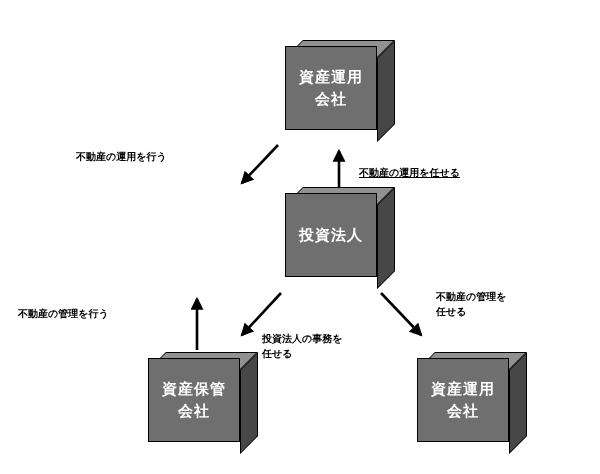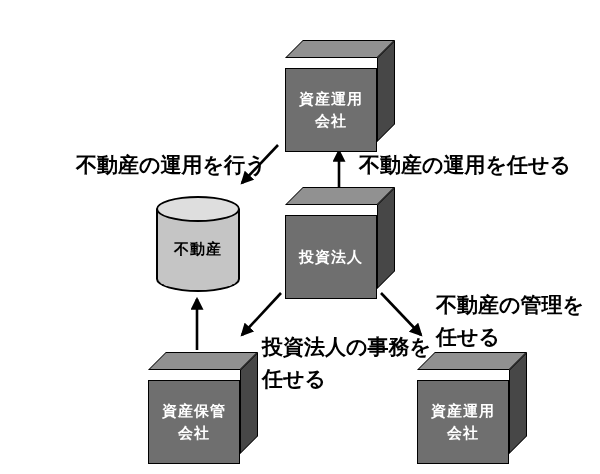--- a/index.html
+++ b/index.html
@@ -31,21 +31,21 @@
     position: absolute; left: 0; top: 0; width: 92px; height: 18px;
     background: var(--box-top); border: 1.5px solid #000;
     transform: skewX(-45deg); transform-origin: left bottom;
   }
   .face-right {
     position: absolute; left: 92px; top: 18px; width: 18px; height: 84px;
     background: var(--box-right); border: 1.5px solid #000;
     transform: skewY(-45deg); transform-origin: left top;
   }
   .face-front {
-    position: absolute; left: 0; top: 28px; width: 92px; height: 84px;
+    position: absolute; left: 0; top: 6px; width: 92px; height: 84px;
     background: var(--box-front); border: 1.5px solid #000;
     display: flex; flex-direction: column; align-items: center; justify-content: center;
     color: var(--box-text); font-weight: bold; font-size: 15px;
     line-height: 1.5; text-align: center; letter-spacing: 1px;
   }
 
   #node-asset-management { left: 285px; top: 40px; }
   #node-investment-corp  { left: 285px; top: 187px; }
   #node-asset-custody    { left: 148px; top: 352px; }
   #node-admin-trustee    { left: 417px; top: 352px; }
@@ -72,25 +72,25 @@
   
   .arrow-layer {
     position: absolute; left: 0; top: 0; width: 600px; height: 474px;
     pointer-events: none;
   }
   .arrow-layer line { stroke: var(--arrow); stroke-width: 2.6px; }
 
   
   .edge-label {
     position: absolute;
-    font-weight: bold; font-size: 21px; color: var(--label-text);
+    font-weight: bold; font-size: 10px; color: var(--label-text);
     line-height: 1.5; white-space: nowrap;
   }
   #label-operate            { left: 76px;  top: 149px; }
-  #label-entrust-operation  { left: 359px; top: 149px; }
+  #label-entrust-operation  { left: 359px; top: 165px; text-decoration: underline; }
   #label-manage             { left: 18px;  top: 306px; }
   #label-entrust-management { left: 262px; top: 331px; }
   #label-entrust-admin      { left: 436px; top: 289px; }
 </style>
 </head>
 <body>
 
 <div class="canvas">
 
   <svg class="arrow-layer" viewBox="0 0 600 474" xmlns="http://www.w3.org/2000/svg">
@@ -116,25 +116,20 @@
   </div>
 
   <div class="box3d" id="node-investment-corp">
     <div class="face-top"></div>
     <div class="face-right"></div>
     <div class="face-front">
       <span>投資法人</span>
     </div>
   </div>
 
-  <div class="cylinder">
-    <div class="cyl-body"></div>
-    <div class="cyl-top"></div>
-    <div class="cyl-label">不動産</div>
-  </div>
 
   <div class="box3d" id="node-asset-custody">
     <div class="face-top"></div>
     <div class="face-right"></div>
     <div class="face-front">
       <span>資産保管</span>
       <span>会社</span>
     </div>
   </div>
 
@@ -144,20 +139,21 @@
     <div class="face-front">
       <span>資産運用</span>
       <span>会社</span>
     </div>
   </div>
 
   <div class="edge-label" id="label-operate">不動産の運用を行う</div>
 
   <div class="edge-label" id="label-entrust-operation">不動産の運用を任せる</div>
 
+  <div class="edge-label" id="label-manage">不動産の管理を行う</div>
 
   <div class="edge-label" id="label-entrust-management">
     <div>投資法人の事務を</div>
     <div>任せる</div>
   </div>
 
   <div class="edge-label" id="label-entrust-admin">
     <div>不動産の管理を</div>
     <div>任せる</div>
   </div>

